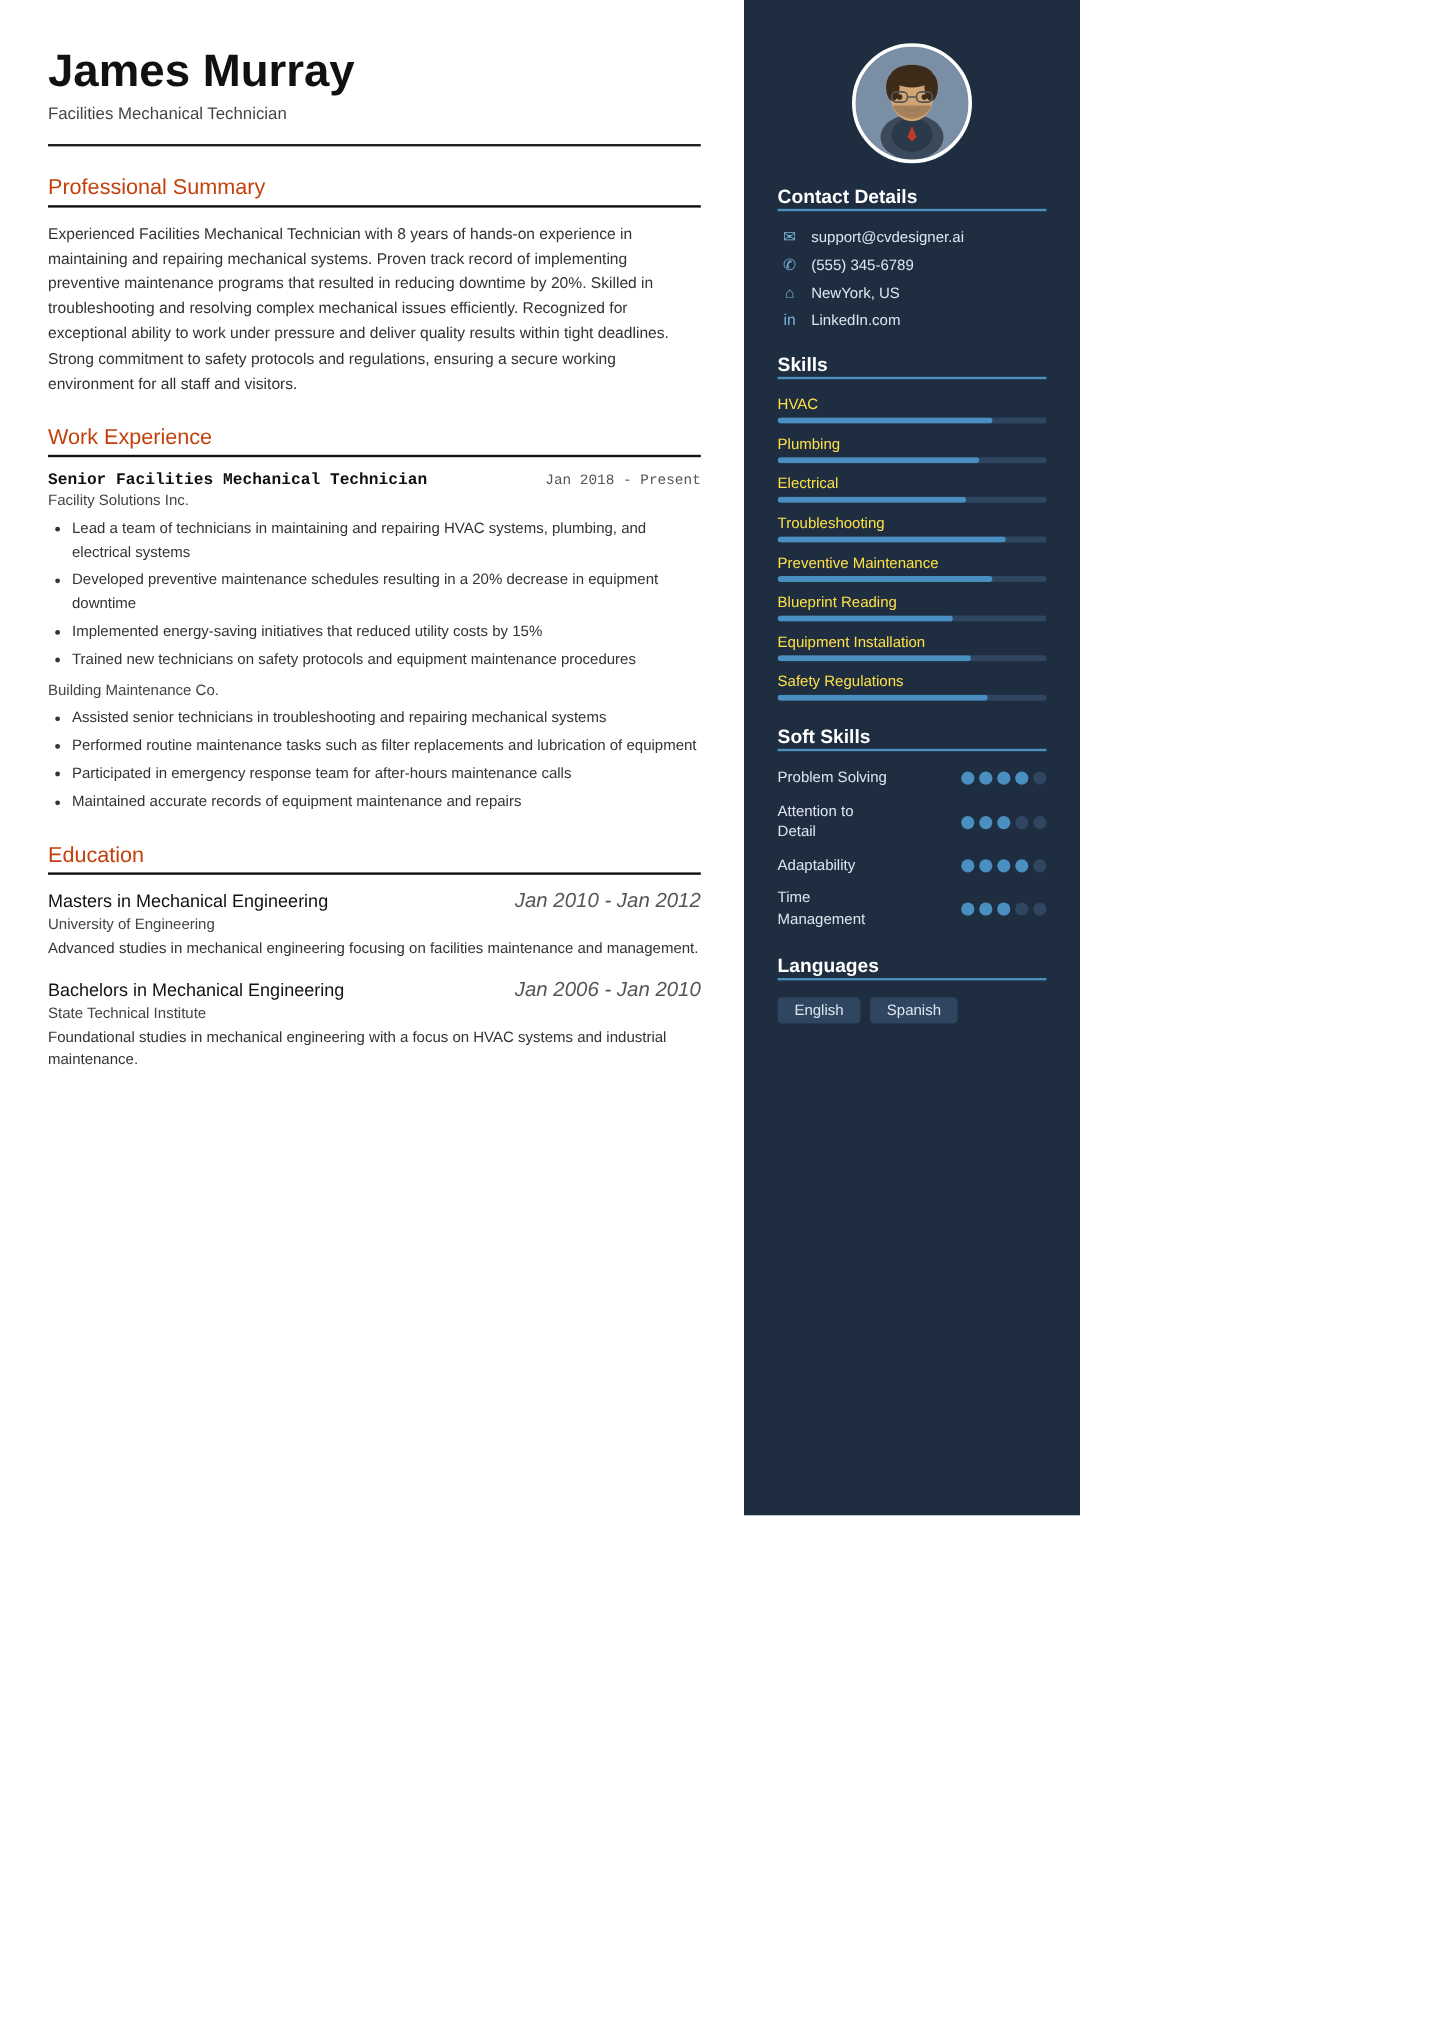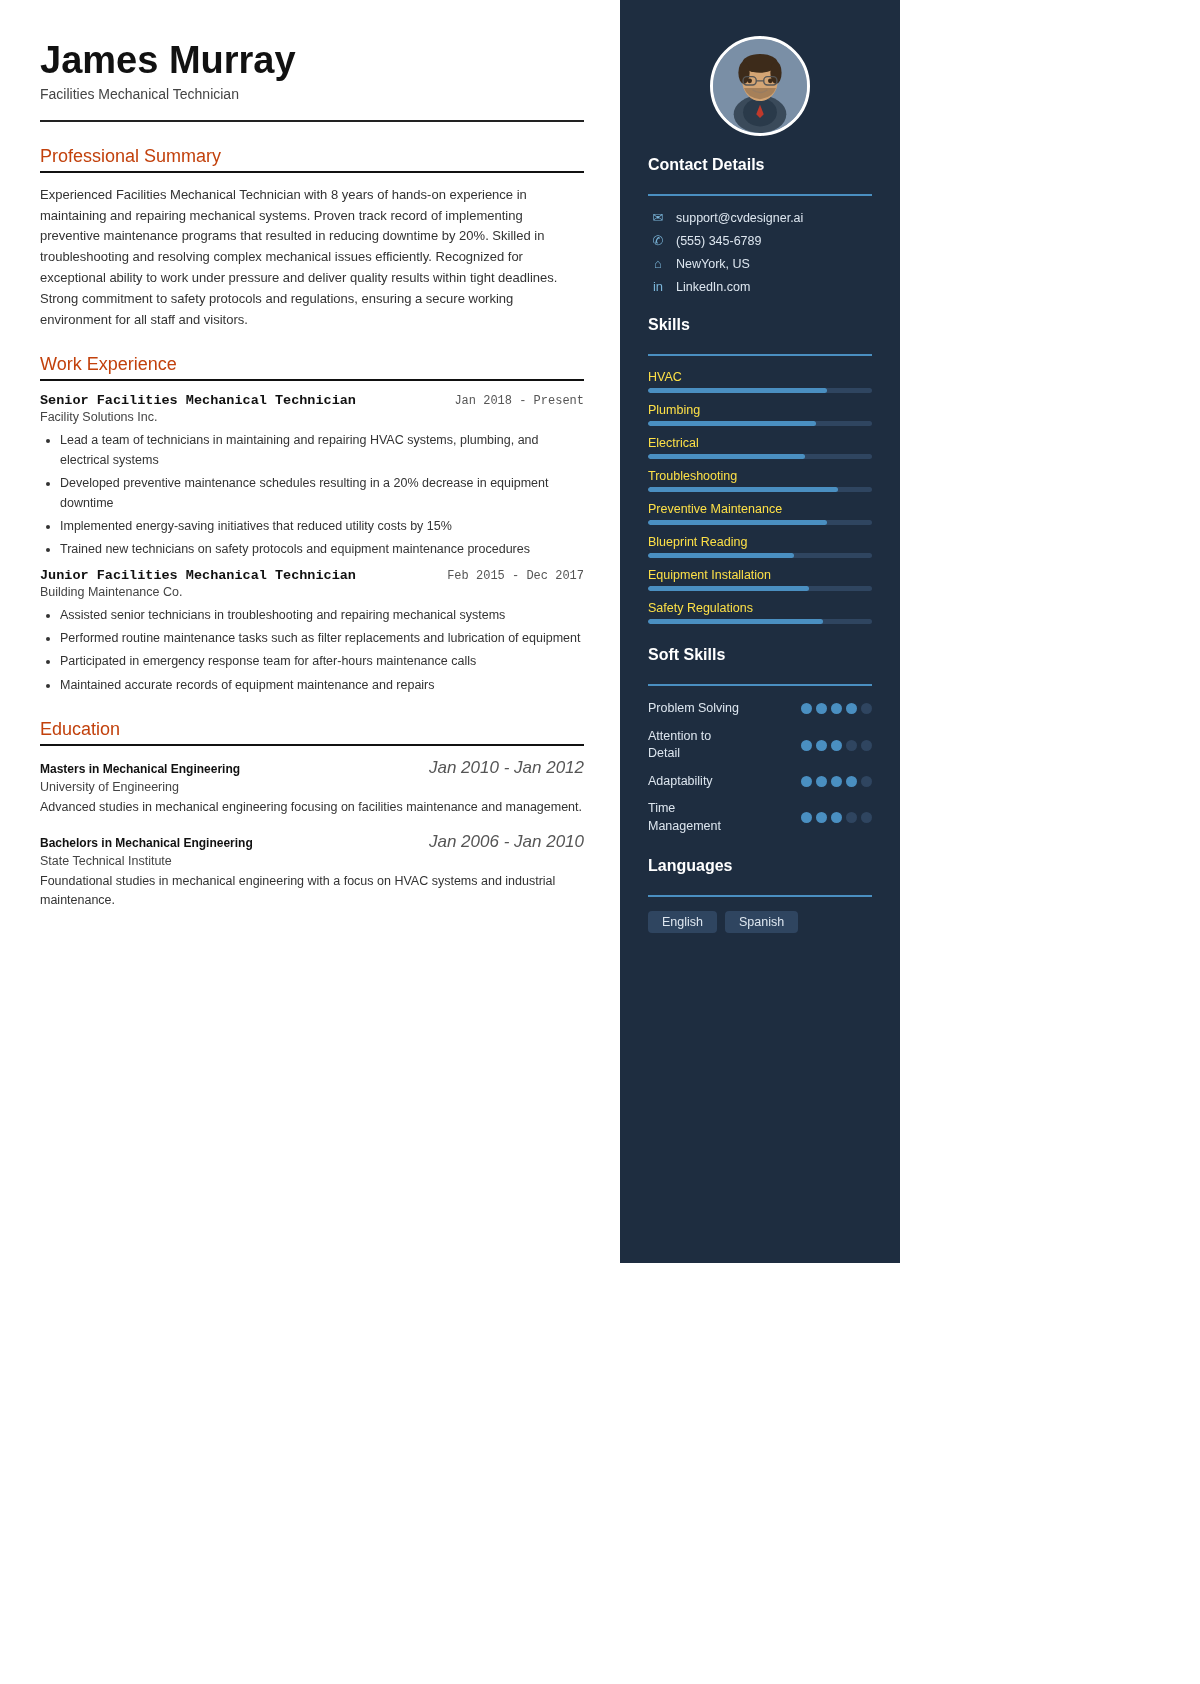--- a/index.html
+++ b/index.html
@@ -82,22 +82,22 @@
       line-height: 1.55;
       margin-bottom: 4px;
     }
     .edu-header {
       display: flex;
       justify-content: space-between;
       align-items: baseline;
       margin-bottom: 2px;
     }
     .edu-degree {
-      font-size: 12px;
-      font-weight: 700;
+      font-size: 15px;
+      font-weight: 400;
       color: #111;
     }
     .edu-date {
       font-size: 17px;
       color: #555;
       font-style: italic;
     }
     .edu-school {
       font-size: 12.5px;
       color: #444;
@@ -136,21 +136,21 @@
       justify-content: center;
       border: 3px solid #fff;
     }
     .avatar-circle svg { width: 100px; height: 100px; }
     .right-section { padding: 0 28px 0 28px; margin-bottom: 22px; }
     .right-section-title {
       font-size: 16px;
       font-weight: 700;
       color: #fff;
       border-bottom: 2px solid #4a8fc1;
-      padding-bottom: 20px;
+      padding-bottom: 0;
       margin-bottom: 14px;
     }
     .contact-item {
       display: flex;
       align-items: center;
       margin-bottom: 8px;
       font-size: 12.5px;
       color: #dde6ef;
     }
     .contact-icon {
@@ -239,24 +239,20 @@
       <span class="job-date">Jan 2018 - Present</span>
     </div>
     <div class="job-company">Facility Solutions Inc.</div>
     <ul class="job-bullets">
       <li>Lead a team of technicians in maintaining and repairing HVAC systems, plumbing, and electrical systems</li>
       <li>Developed preventive maintenance schedules resulting in a 20% decrease in equipment downtime</li>
       <li>Implemented energy-saving initiatives that reduced utility costs by 15%</li>
       <li>Trained new technicians on safety protocols and equipment maintenance procedures</li>
     </ul>
 
-    <div class="job-header">
-      <span class="job-title">Junior Facilities Mechanical Technician</span>
-      <span class="job-date">Feb 2015 - Dec 2017</span>
-    </div>
     <div class="job-company">Building Maintenance Co.</div>
     <ul class="job-bullets">
       <li>Assisted senior technicians in troubleshooting and repairing mechanical systems</li>
       <li>Performed routine maintenance tasks such as filter replacements and lubrication of equipment</li>
       <li>Participated in emergency response team for after-hours maintenance calls</li>
       <li>Maintained accurate records of equipment maintenance and repairs</li>
     </ul>
   </div>
 
   <div class="section">

